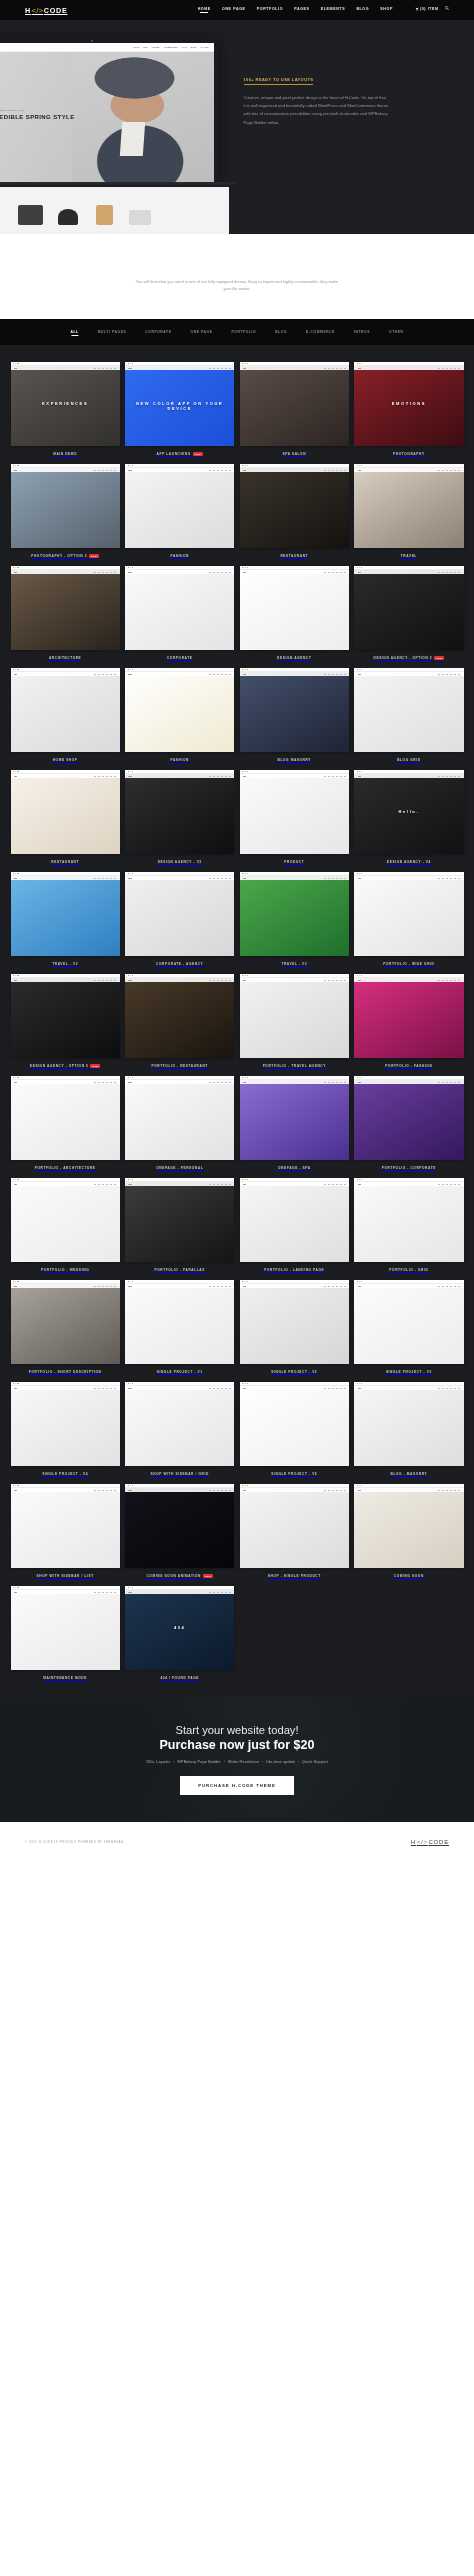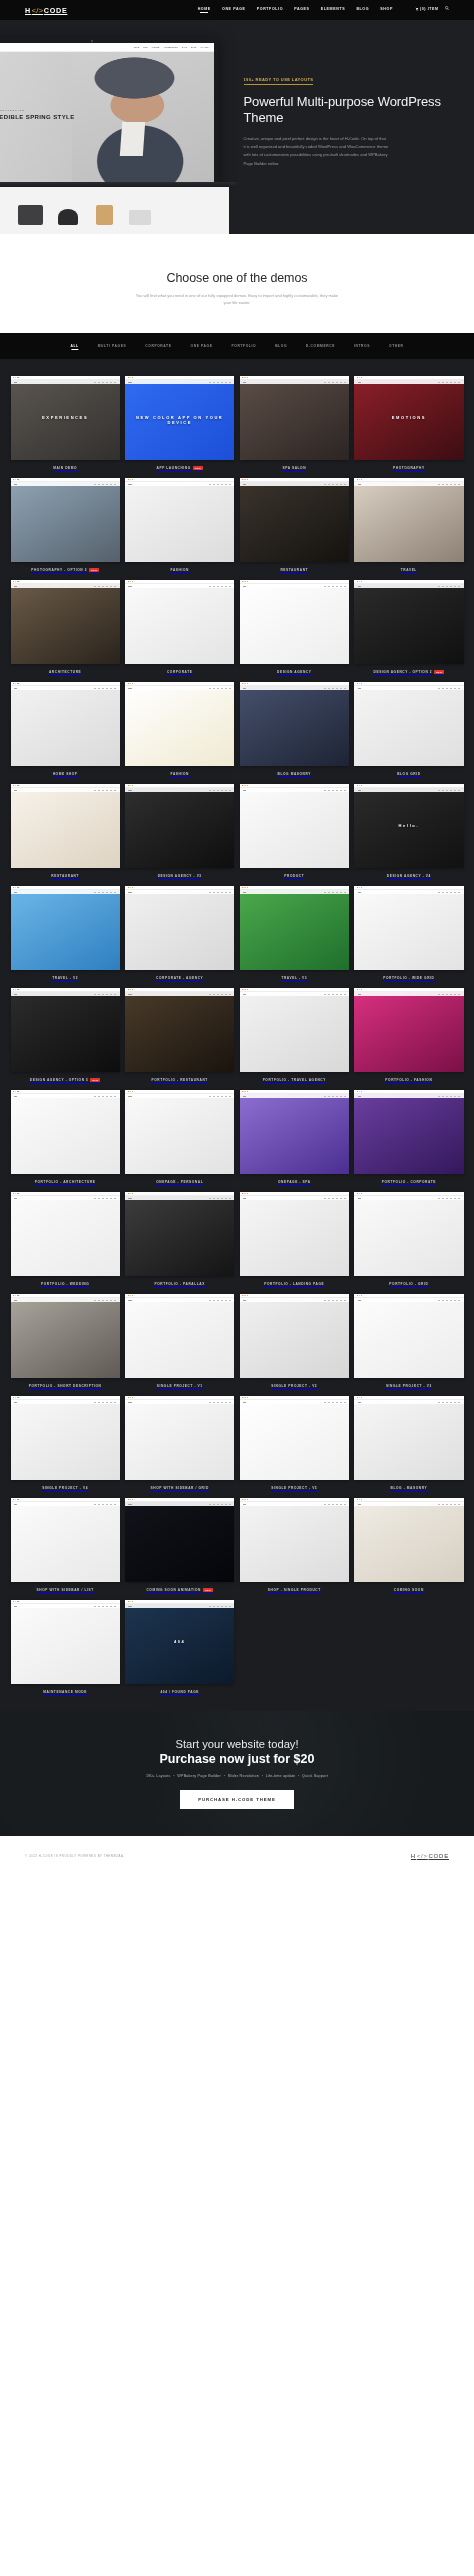--- a/index.html
+++ b/index.html
@@ -262,27 +262,25 @@
     <div class="desk">
       <span class="prod p1"></span>
       <span class="prod p2"></span>
       <span class="prod p3"></span>
       <span class="prod p4"></span>
     </div>
   </div>
 
   <div class="hero-right">
     <span class="kicker">190+ READY TO USE LAYOUTS</span>
-    <h1 class="hero-h1">Powerful Multi-purpose WordPress Theme</h1>
     <p class="hero-p">Creative, unique and pixel perfect design is the heart of H-Code. On top of that it is well organized and beautifully coded WordPress and WooCommerce theme with lots of customization possibilities using pre-built shortcodes and WPBakery Page Builder editor.</p>
   </div>
 </section>
 
 <section class="intro">
-  <h2>Choose one of the demos</h2>
   <p>You will find what you need in one of our fully equipped demos. Easy to import and highly customizable, they make your life easier.</p>
 </section>
 
 <section class="demos">
   <div class="filters" id="filters">
       <button class="active">ALL</button>
       <button class="">MULTI PAGES</button>
       <button class="">CORPORATE</button>
       <button class="">ONE PAGE</button>
       <button class="">PORTFOLIO</button>

